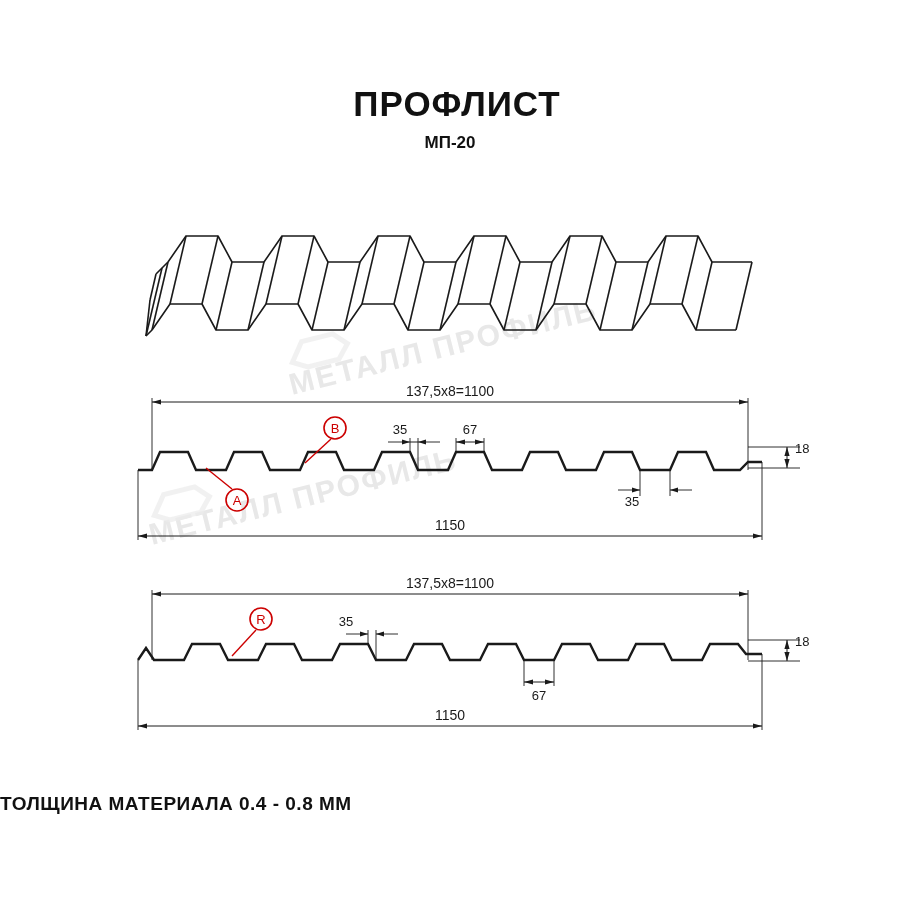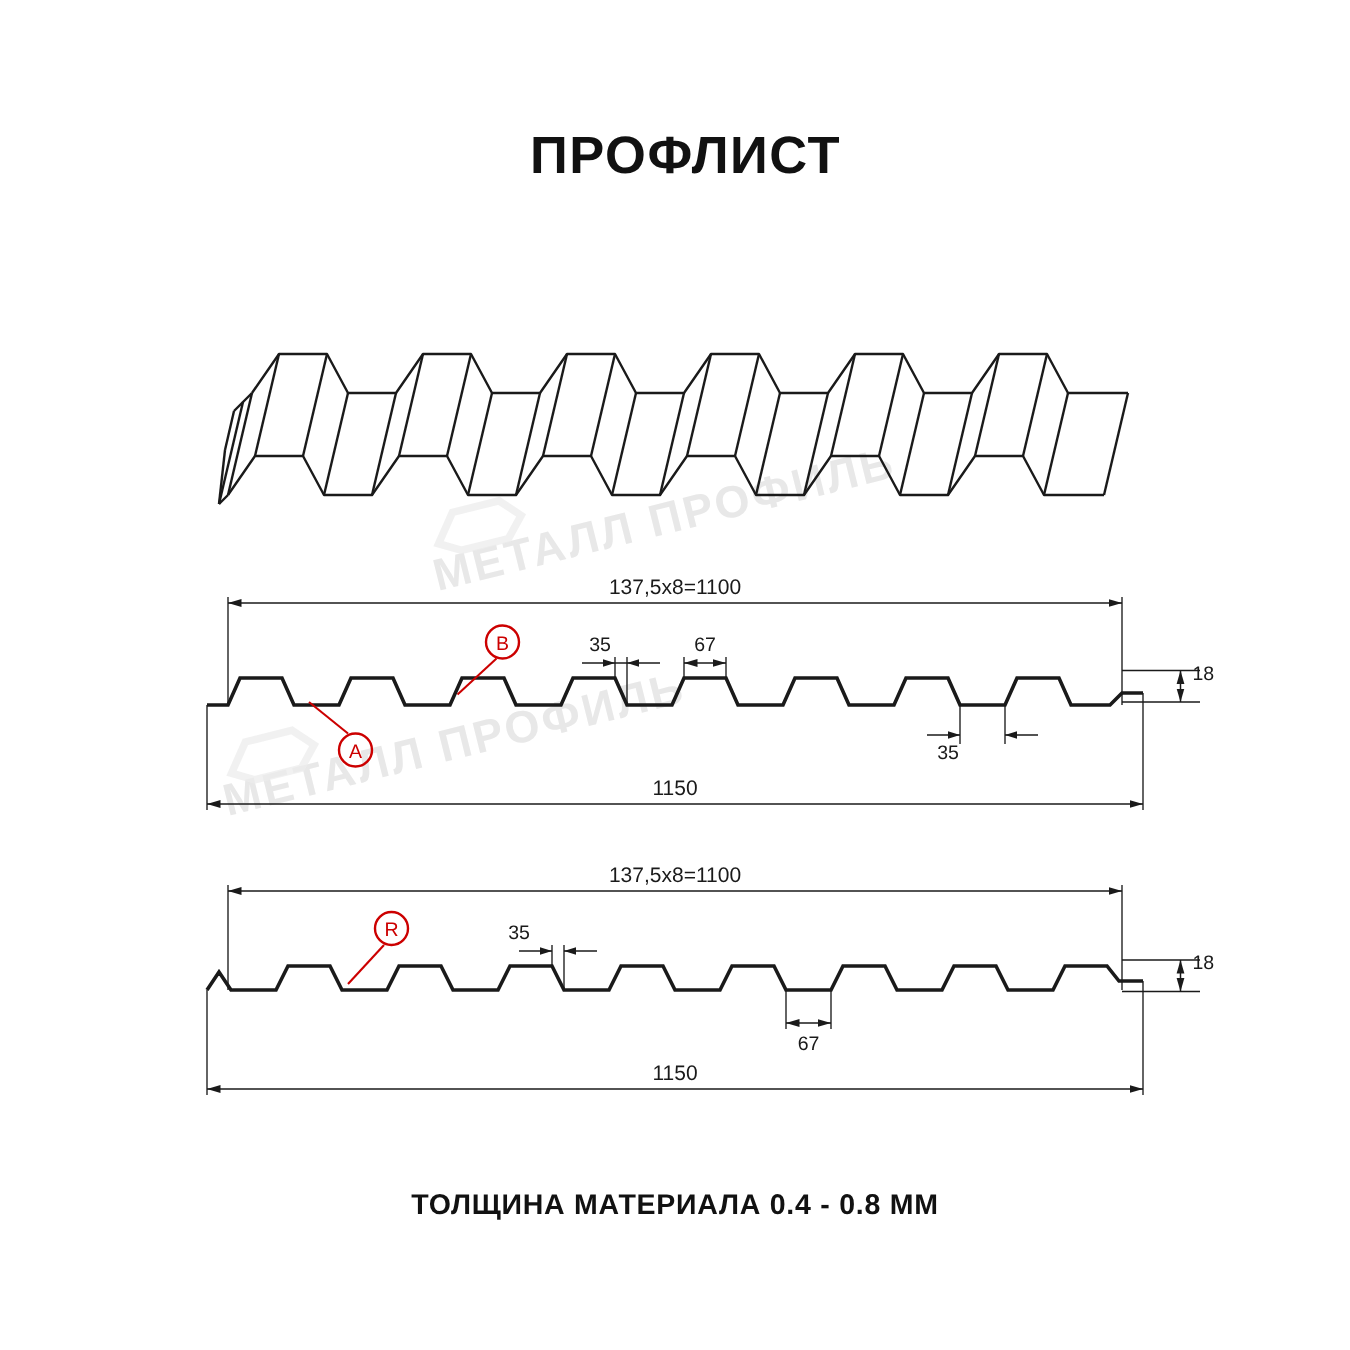--- a/index.html
+++ b/index.html
@@ -11,38 +11,39 @@
   .sheet{position:absolute;inset:0;}
   .title{
     position:absolute;left:0;right:0;top:84px;text-align:center;
     font-size:35px;font-weight:bold;letter-spacing:1px;color:#111;padding-left:14px;
   }
   .subtitle{
     position:absolute;left:0;right:0;top:133px;text-align:center;
     font-size:17px;font-weight:bold;color:#111;
   }
   .footer{
-    position:absolute;left:0;right:0;top:793px;text-align:center;
+    position:absolute;left:0;right:0;top:793px;text-align:left;
     font-size:19px;font-weight:bold;color:#111;letter-spacing:.5px;
   }
   svg{position:absolute;left:0;top:0;}
   .wm{
     position:absolute;font-family:"Liberation Sans",sans-serif;
     font-weight:bold;color:#e8e8e8;font-size:30px;letter-spacing:2px;
     transform:rotate(-14deg);white-space:nowrap;user-select:none;
   }
   .wm1{left:285px;top:330px;}
   .wm2{left:145px;top:480px;}
 </style>
 </head>
 <body>
 
 <div class="sheet">
 
   <div class="title">ПРОФЛИСТ</div>
+  <div class="subtitle">МП-20</div>
 
   <div class="wm wm1">МЕТАЛЛ ПРОФИЛЬ</div>
   <div class="wm wm2">МЕТАЛЛ ПРОФИЛЬ</div>
 
   <svg width="900" height="900" viewBox="0 0 900 900">
     <defs>
       <marker id="arrL" markerWidth="10" markerHeight="8" refX="9" refY="4" orient="auto">
         <path d="M9,4 L0,1.4 L0,6.6 Z" fill="#1a1a1a"></path>
       </marker>
       <marker id="arrR" markerWidth="10" markerHeight="8" refX="1" refY="4" orient="auto">

